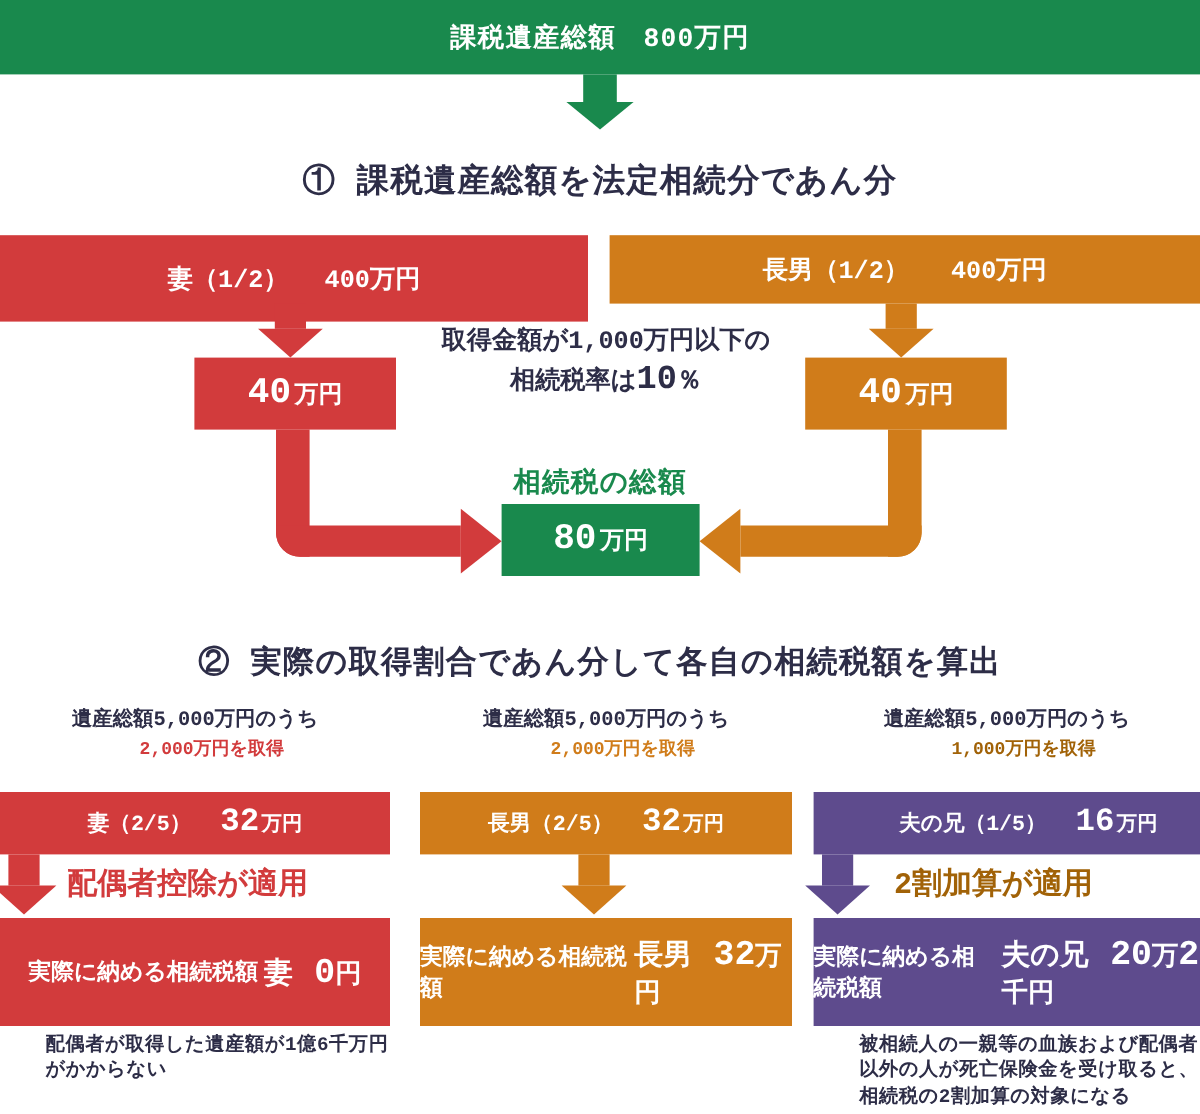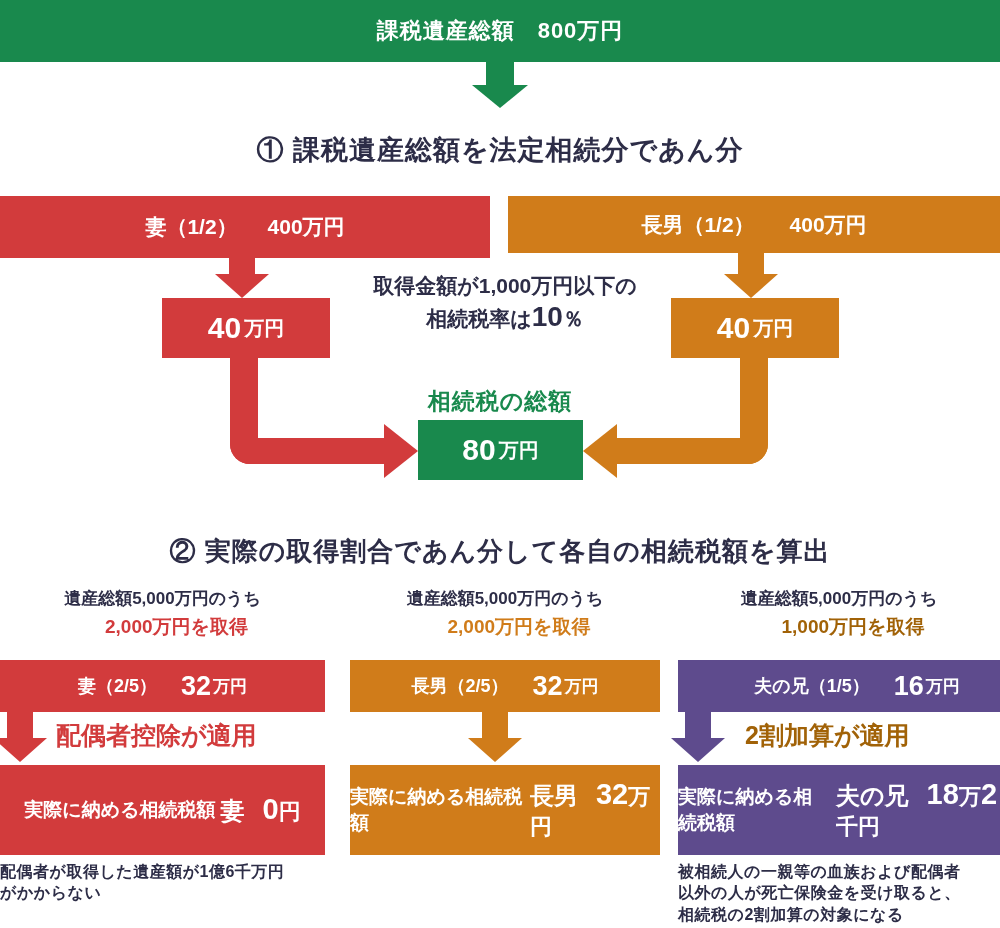--- a/index.html
+++ b/index.html
@@ -1,17 +1,17 @@
 <!DOCTYPE html>
 <html><head>
 <meta charset="utf-8">
 <style>
   html,body{margin:0;padding:0;background:#fff;}
   .stage{position:relative;width:1000px;height:928px;background:#fff;overflow:hidden;
-         font-family:Liberation Sans, sans-serif;}
+         font-family:Liberation Mono, monospace;}
   .bar,.box{position:absolute;display:flex;align-items:center;justify-content:center;
             color:#fff;font-weight:bold;}
   .bg-green{background:#19894d;}
   .bg-red{background:#d23b3c;}
   .bg-orange{background:#d07c1a;}
   .bg-purple{background:#5e4b8d;}
   .c-red{color:#d23b3c;}
   .c-orange{color:#d07c1a;}
   .c-purple{color:#a16207;}
   .c-green{color:#19894d;}
@@ -23,47 +23,47 @@
   .note-l1{font-size:21px;line-height:1.25;}
   .note-l2{font-size:21px;line-height:1.25;}
   .note-big{font-size:28px;}
   .amt-num{font-size:30px;}
   .amt-unit{font-size:20px;margin-left:3px;}
   .share-name{font-size:18px;margin-right:24px;}
   .share-num{font-size:27px;}
   .share-unit{font-size:17px;margin-left:2px;}
   .col-header{position:absolute;top:587px;text-align:center;font-weight:900;}
   .ch1{font-size:17px;color:#2d2d47;}
-  .ch2{font-size:19px;margin-top:4px;padding-left:28px;}
+  .ch2{font-size:15px;margin-top:4px;padding-left:28px;}
   .mid-label{position:absolute;top:719px;font-size:25px;font-weight:900;}
   .box2{position:absolute;top:765px;height:90px;display:flex;flex-direction:row;
         justify-content:center;align-items:center;gap:5px;color:#fff;font-weight:bold;}
   .rt{font-size:19px;}
   .ra{font-size:24px;}
   .ra .rn{margin-right:18px;}
   .ra .big{font-size:29px;}
   .ra .small{font-size:22px;}
   .footnote{position:absolute;top:861px;font-size:16px;font-weight:900;color:#2d2d47;
-            line-height:1.33;letter-spacing:0.5px;}
+            line-height:1.33;letter-spacing:0.5px;padding-left:38px;}
 </style>
 </head>
 <body>
 
 <div class="stage">
 
   <div class="bar bg-green" style="left:0;top:0;width:1000px;height:62px;font-size:22px;letter-spacing:1px;">
     <span>課税遺産総額　800万円</span>
   </div>
 
   <div class="stem bg-green" style="left:486px;top:62px;width:28px;height:23px;"></div>
   <div class="tri" style="left:472px;top:85px;border-left:28px solid transparent;border-right:28px solid transparent;border-top:23px solid #19894d;"></div>
 
   <div class="heading" style="top:132px;font-size:27px;">① 課税遺産総額を法定相続分であん分</div>
 
-  <div class="box bg-red" style="left:0;top:196px;width:490px;height:62px;font-size:21px;gap:30px;">
+  <div class="box bg-red" style="left:0;top:196px;width:490px;height:72px;font-size:21px;gap:30px;">
     <span>妻（1/2）</span>
     <span>400万円</span>
   </div>
   <div class="box bg-orange" style="left:508px;top:196px;width:492px;height:57px;font-size:21px;gap:35px;">
     <span>長男（1/2）</span>
     <span>400万円</span>
   </div>
 
   <div class="stem bg-red" style="left:229px;top:253px;width:26px;height:21px;"></div>
   <div class="tri" style="left:215px;top:274px;border-left:27px solid transparent;border-right:27px solid transparent;border-top:24px solid #d23b3c;"></div>
@@ -143,21 +143,21 @@
   <div class="box2 bg-red" style="left:0;width:325px;">
     <div class="rt">実際に納める相続税額</div>
     <div class="ra"><span class="rn">妻</span><span class="big">0</span><span class="small">円</span></div>
   </div>
   <div class="box2 bg-orange" style="left:350px;width:310px;">
     <div class="rt">実際に納める相続税額</div>
     <div class="ra"><span class="rn">長男</span><span class="big">32</span><span class="small">万円</span></div>
   </div>
   <div class="box2 bg-purple" style="left:678px;width:322px;">
     <div class="rt">実際に納める相続税額</div>
-    <div class="ra"><span class="rn">夫の兄</span><span class="big">18</span><span class="small">万</span><span class="big">2</span><span class="small">千円</span></div>
+    <div class="ra"><span class="rn">夫の兄</span><span class="big">20</span><span class="small">万</span><span class="big">2</span><span class="small">千円</span></div>
   </div>
 
   <div class="footnote" style="left:0;width:345px;">
     <div>配偶者が取得した遺産額が1億6千万円</div>
     <div>がかからない</div>
   </div>
   <div class="footnote" style="left:678px;width:322px;">
     <div>被相続人の一親等の血族および配偶者</div>
     <div>以外の人が死亡保険金を受け取ると、</div>
     <div>相続税の2割加算の対象になる</div>

